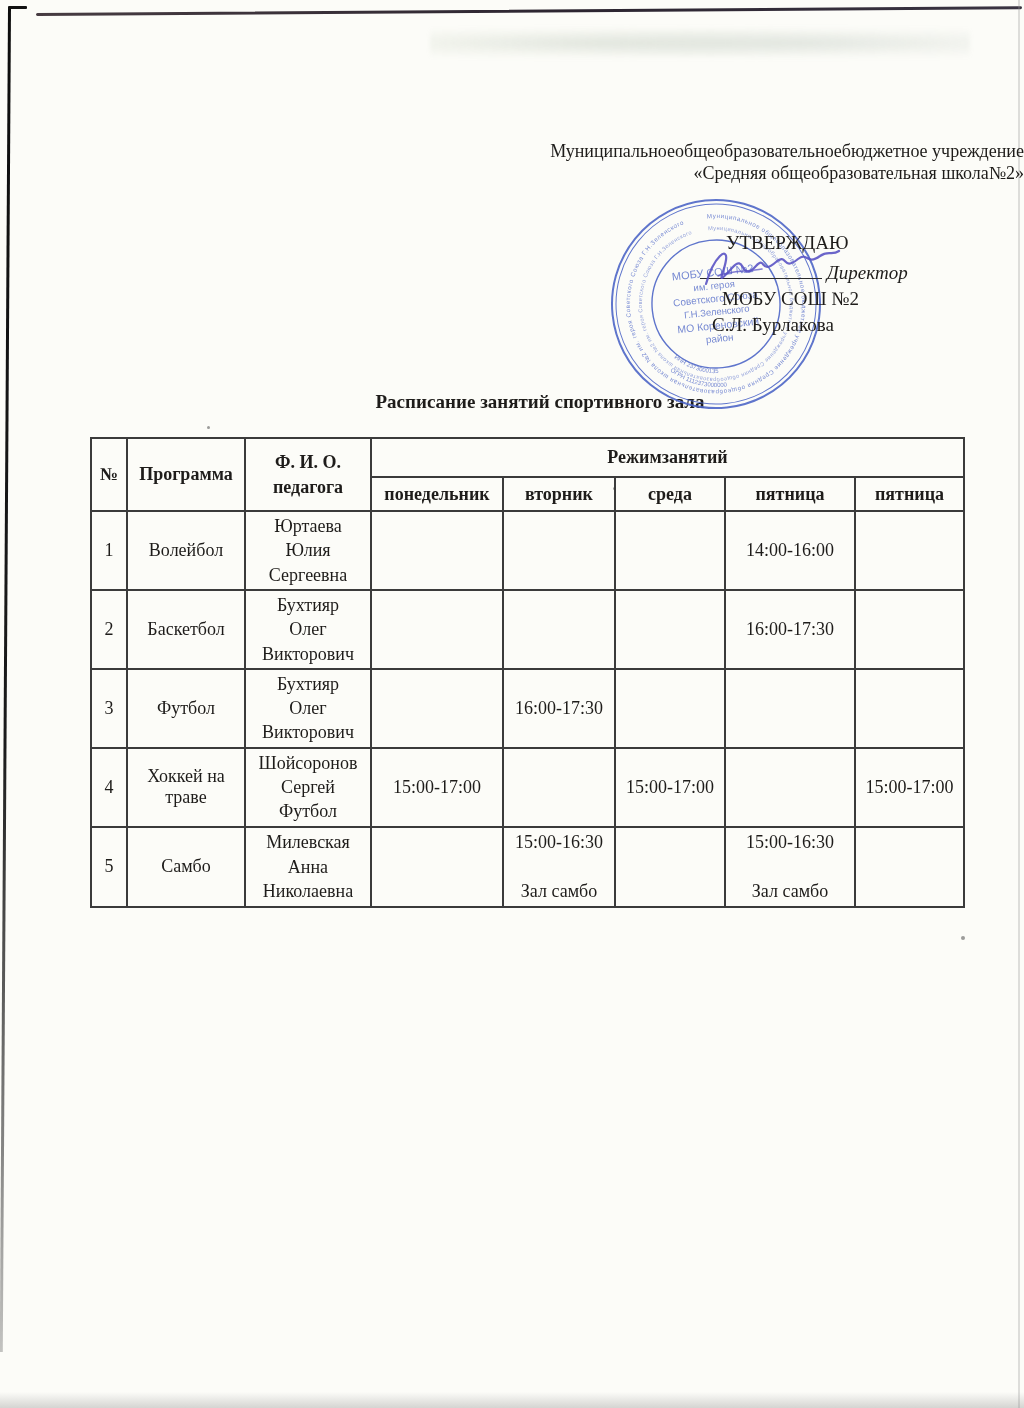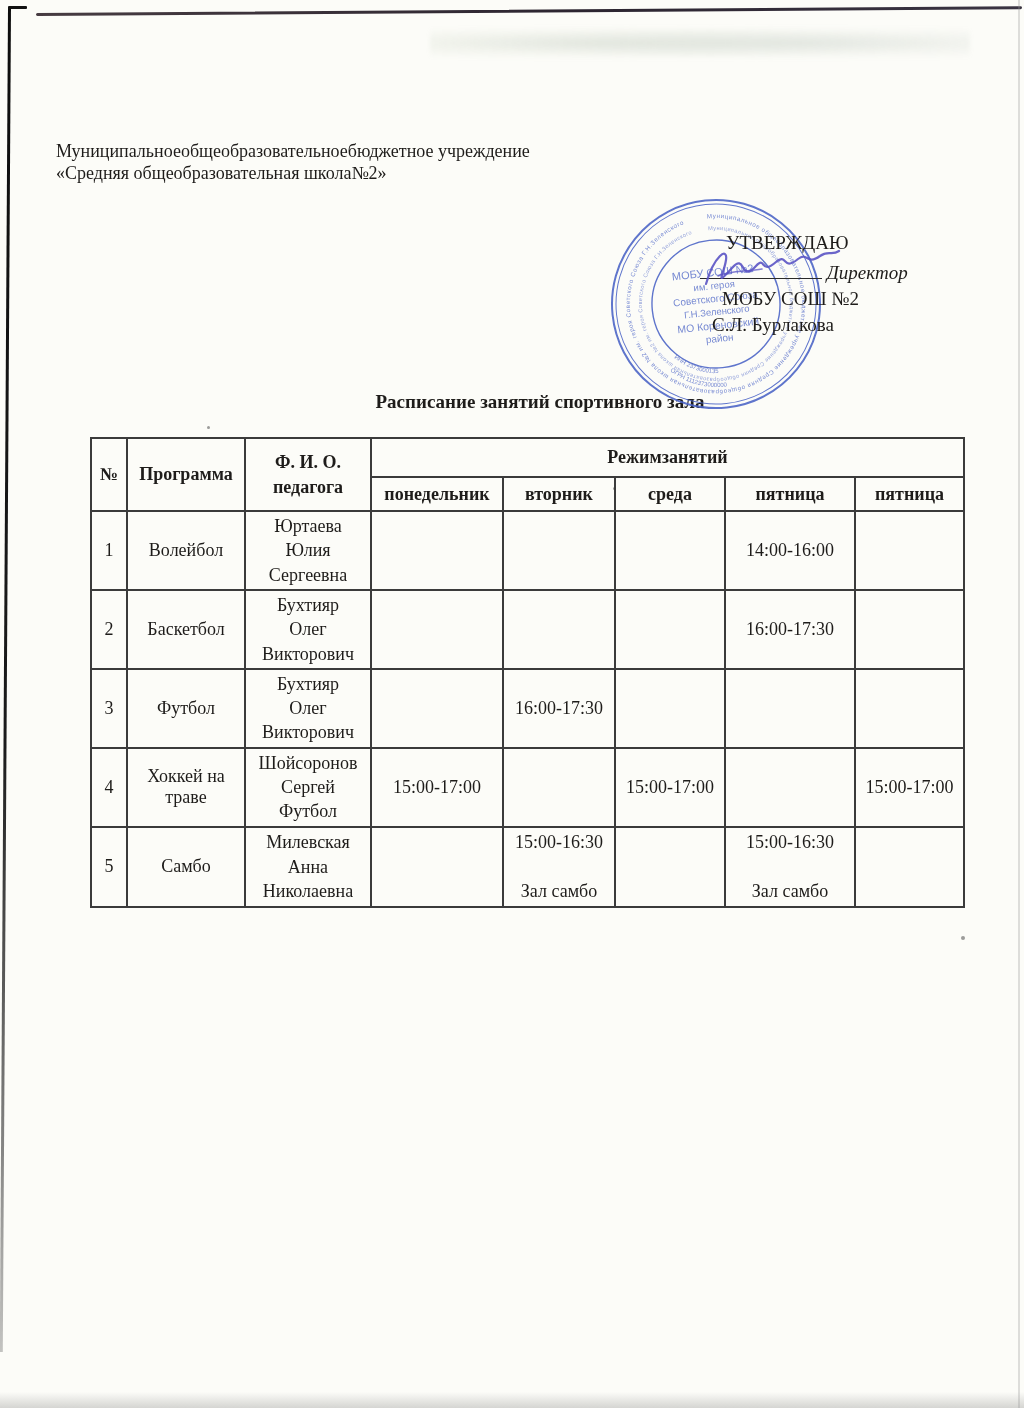--- a/index.html
+++ b/index.html
@@ -42,21 +42,21 @@
   }
   .scan-right-edge {
     position:absolute; right:4px; top:0; width:2px; height:1408px;
     background:rgba(150,150,150,.3);
   }
   .speck { position:absolute; background:rgba(60,60,60,.5); border-radius:50%; }
 
   
   .doc-header {
     position:absolute; left:56px; top:140px; width:968px;
-    text-align:left; font-size:18px; line-height:22px;
+    text-align:right; font-size:18px; line-height:22px;
   }
 
   
   .stamp-svg { position:absolute; left:608px; top:196px; z-index:1;
     transform:rotate(-6deg); opacity:.88; }
   .approval {
     position:absolute; left:700px; top:231px; width:240px; z-index:2;
     font-size:19px; line-height:24px;
   }
   .approve-word { margin-left:26px;font-family:Liberation Serif, serif; }

